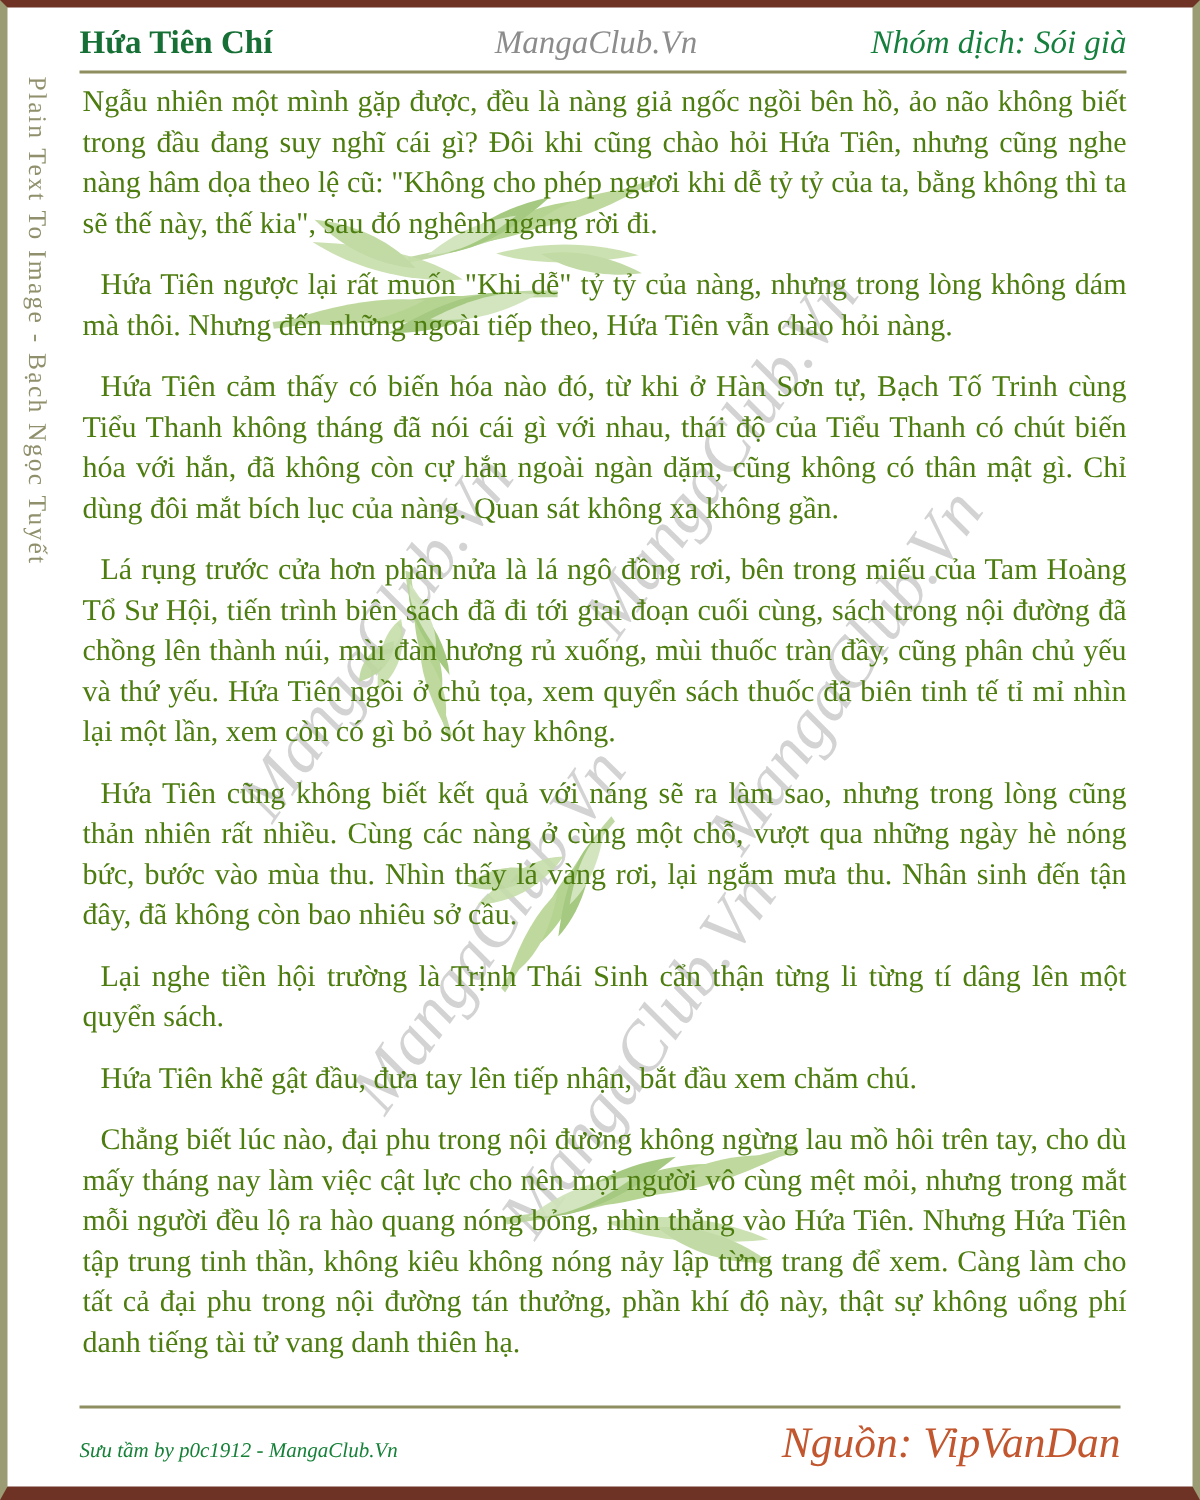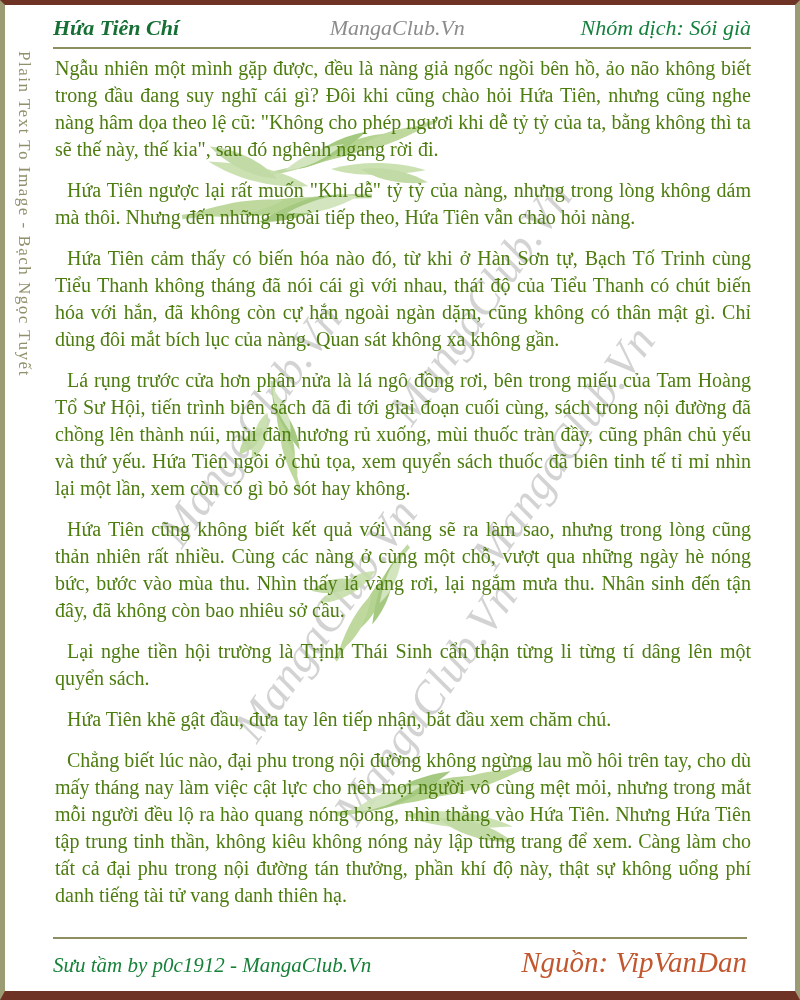--- a/index.html
+++ b/index.html
@@ -9,21 +9,21 @@
     box-sizing:border-box;
     background:#ffffff;
     border-top:5px solid #6f3326;
     border-bottom:9px solid #6f3326;
     border-left:5px solid #9b9b74;
     border-right:5px solid #9b9b74;
     overflow:hidden;
     font-family:"Liberation Serif","DejaVu Serif",serif;
   }
   
-  .hdr-title{position:absolute;top:10px;left:48px;font-size:22px;font-style:italic;font-weight:bold;color:#166f35;z-index:4;}
+  .hdr-title{position:absolute;top:10px;left:48px;font-size:22px;font-weight:bold;color:#166f35;z-index:4;}
   .hdr-site{position:absolute;top:10px;left:50%;transform:translateX(-52%);font-size:22px;font-style:italic;color:#8c8c8c;z-index:4;}
   .hdr-group{position:absolute;top:10px;right:44px;font-size:22px;font-style:italic;color:#15803d;z-index:4;}
   .hdr-rule{position:absolute;top:42px;left:48px;right:44px;border-top:2px solid #8e8e60;z-index:4;}
   
   .sidebar{
     position:absolute;left:9px;top:46px;height:880px;
     writing-mode:vertical-rl;
     font-size:17px;letter-spacing:1.5px;color:#90906c;
     z-index:4;white-space:nowrap;
   }
@@ -37,21 +37,21 @@
   .content p{margin:0 0 14px 0;text-indent:12px;}
   .content p.first{text-indent:0;}
   
   .footer{
     position:absolute;left:48px;right:48px;bottom:12px;
     border-top:2px solid #8e8e60;
     padding-top:7px;
     display:flex;justify-content:space-between;align-items:baseline;
     z-index:4;
   }
-  .ftr-left{font-size:21px;font-style:italic;color:#168138;}
+  .ftr-left{font-size:14px;font-style:italic;color:#168138;}
   .ftr-right{font-size:29px;font-style:italic;color:#c2572f;}
   
   .wm{
     position:absolute;
     font-size:46px;font-style:italic;
     color:rgba(158,158,158,0.45);
     white-space:nowrap;
     transform:translate(-50%,-50%) rotate(-55deg);
     z-index:1;pointer-events:none;
   }

